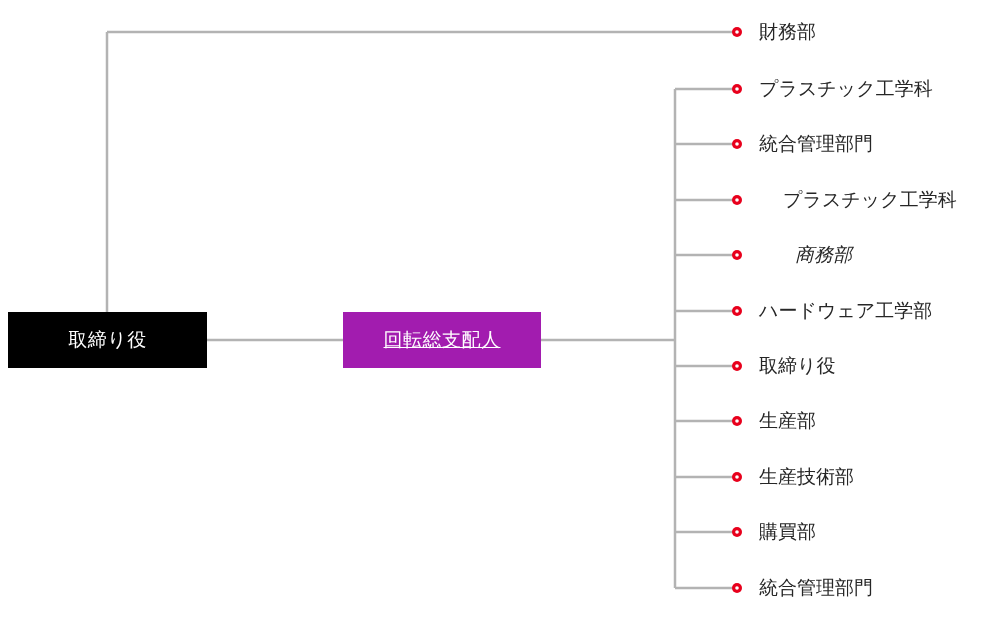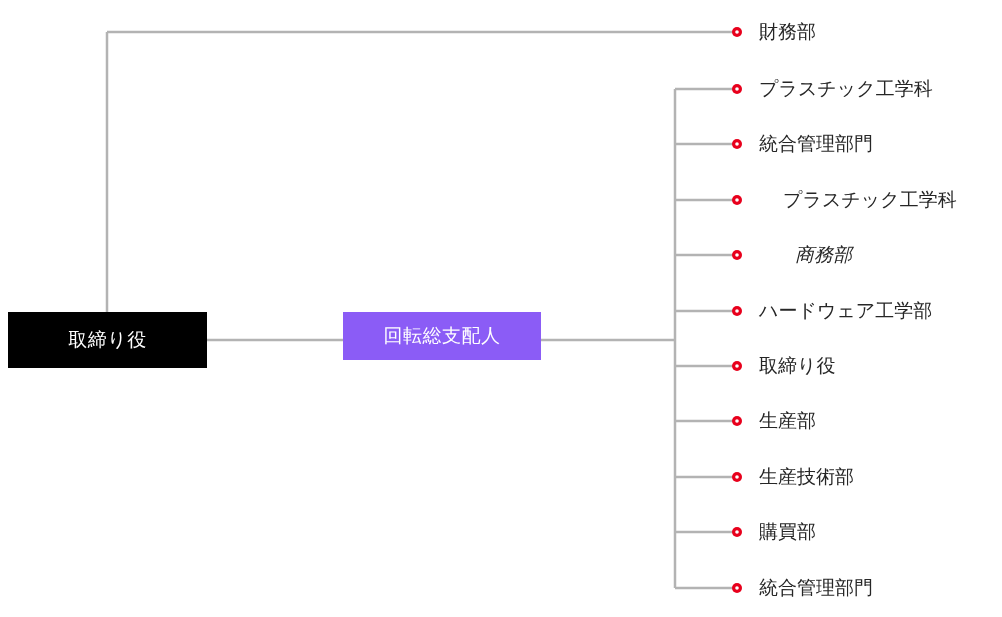--- a/index.html
+++ b/index.html
@@ -91,21 +91,21 @@
         <circle cx="737" cy="532" r="5" fill="#e8001c"></circle>
         <circle cx="737" cy="532" r="1.8" fill="#ffffff"></circle>
         <circle cx="737" cy="588" r="5" fill="#e8001c"></circle>
         <circle cx="737" cy="588" r="1.8" fill="#ffffff"></circle>
       </g>
   </svg>
   <div id="node-layer">
       <div class="node-box" style="left: 8px; top: 312px; width: 199px; height: 56px; background: #000000; color: rgb(255, 255, 255);">
         <span>取締り役</span>
       </div>
-      <div class="node-box" style="left: 343px; top: 312px; width: 198px; height: 48px; background: #8b5cf6; color: rgb(255, 255, 255);">
+      <div class="node-box" style="left: 343px; top: 312px; width: 198px; height: 56px; background: #a21caf; color: rgb(255, 255, 255); text-decoration: underline;">
         <span>回転総支配人</span>
       </div>
     </div>
   <div id="label-layer">
       <div class="leaf-label" style="left: 759px; top: 22px;">財務部</div>
       <div class="leaf-label" style="left: 759px; top: 79px;">プラスチック工学科</div>
       <div class="leaf-label" style="left: 759px; top: 134px;">統合管理部門</div>
       <div class="leaf-label" style="left: 783px; top: 190px;">プラスチック工学科</div>
       <div class="leaf-label" style="left: 795px; top: 245px; font-style: italic;">商務部</div>
       <div class="leaf-label" style="left: 759px; top: 301px;">ハードウェア工学部</div>

